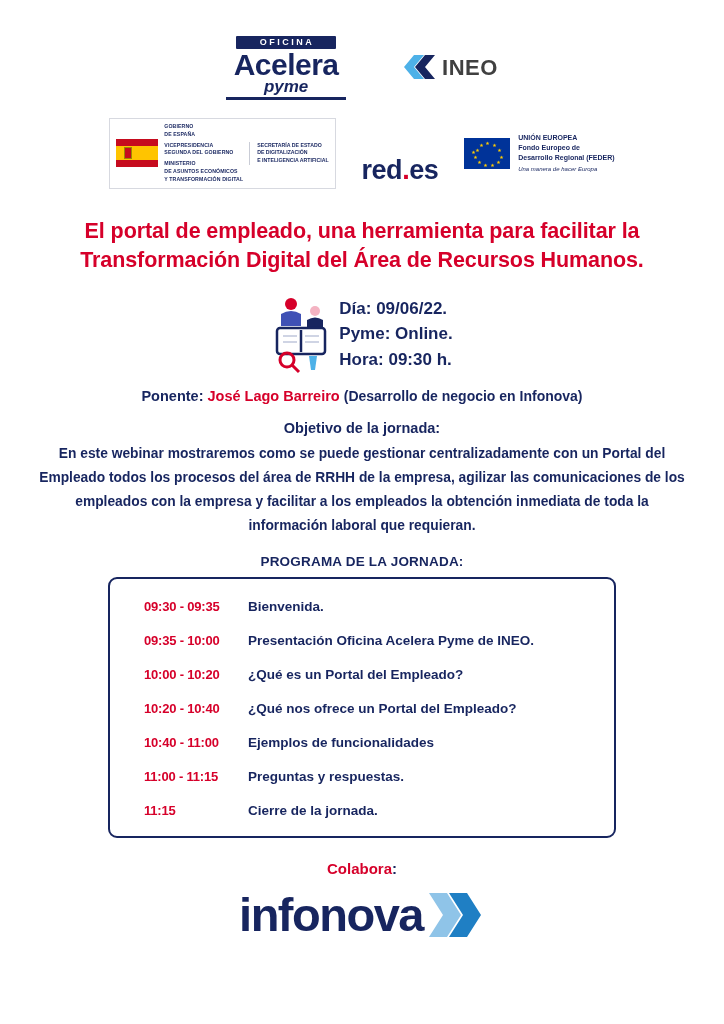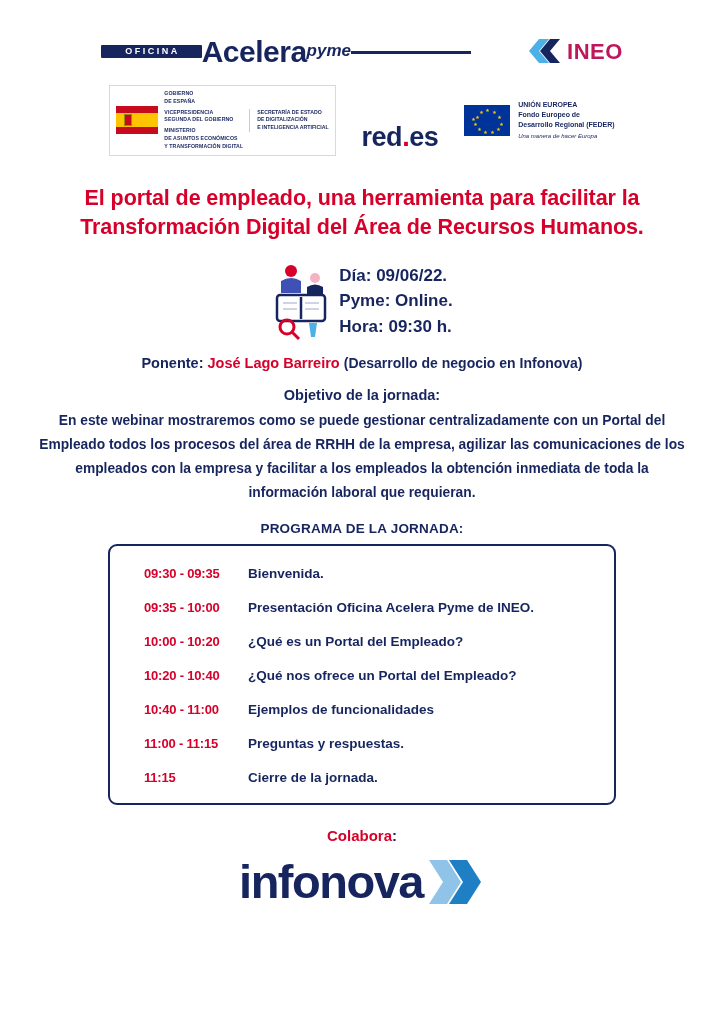--- a/index.html
+++ b/index.html
@@ -24,21 +24,21 @@
   .logo-row-1 {
     display: flex;
     align-items: center;
     justify-content: center;
     gap: 56px;
     padding-top: 36px;
   }
   
   .acelera {
     display: flex;
-    flex-direction: row;
+    flex-direction: column;
     align-items: center;
     line-height: 1;
   }
   .acelera .of-bar {
     background: #17255f;
     color: #ffffff;
     font-size: 9px;
     letter-spacing: 2.5px;
     font-weight: bold;
     padding: 2px 22px 2px 24px;
@@ -73,21 +73,21 @@
   
   .ineo {
     display: flex;
     align-items: center;
     gap: 6px;
   }
   .ineo-mark { width: 34px; height: 30px; }
   .ineo-text {
     font-size: 22px;
     font-weight: bold;
-    color: #be185d;
+    color: #404040;
     letter-spacing: 0.5px;
   }
 
   .logo-row-2 {
     display: flex;
     align-items: center;
     justify-content: center;
     gap: 26px;
     margin-top: 18px;
   }

